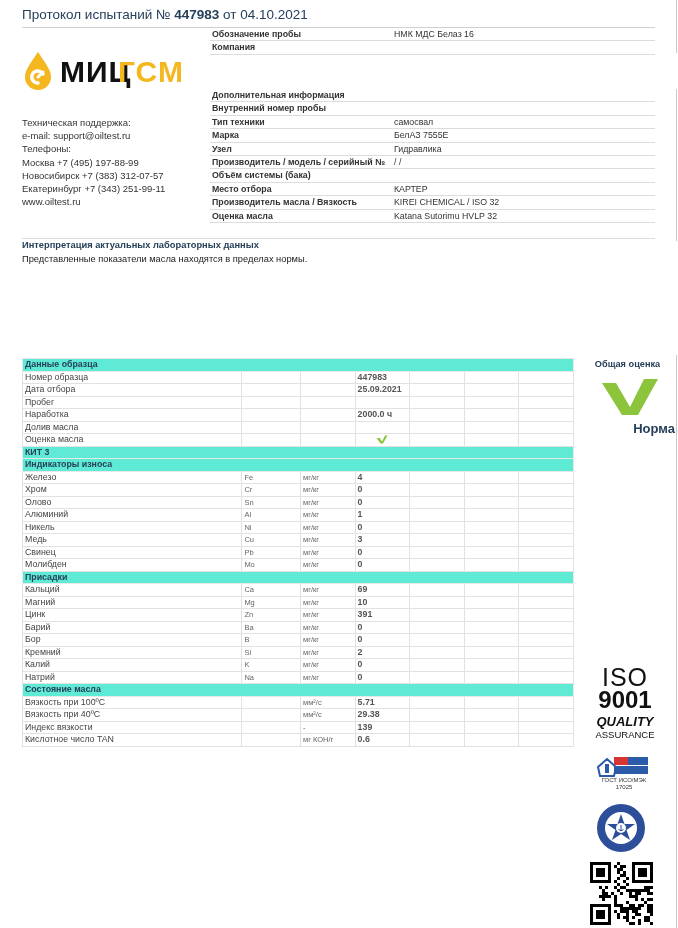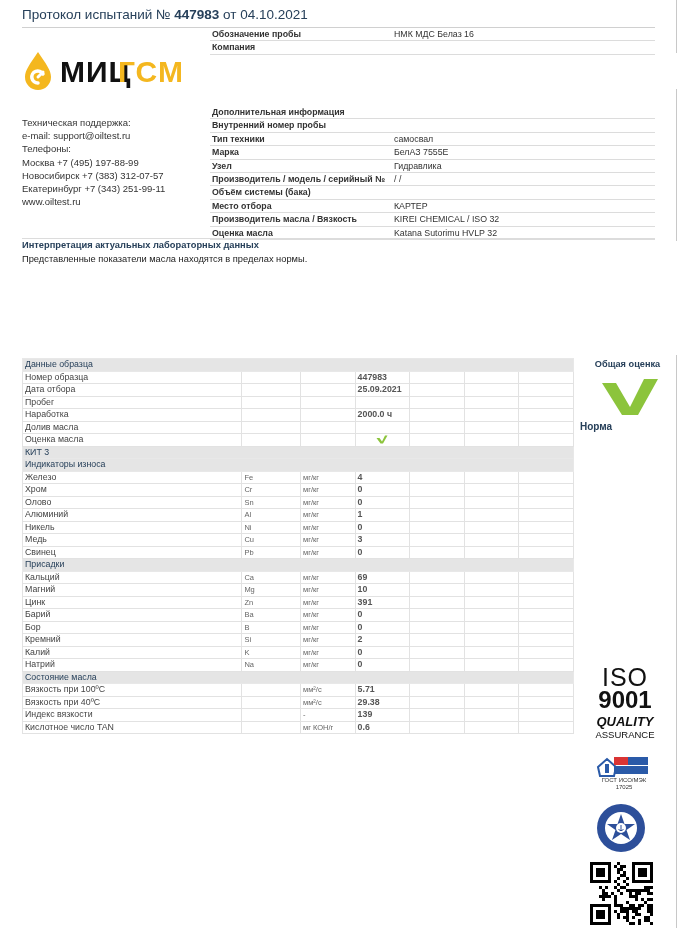--- a/index.html
+++ b/index.html
@@ -30,31 +30,31 @@
   .info-row .val { position:absolute; left:184px; color:#333; white-space:nowrap; }
 
   
   #interp-line { left:22px; top:238px; width:633px; height:1px; background:#dcdcdc; }
   #interp-title { left:22px; top:240px; font-size:9.3px; font-weight:bold; color:#27405a; }
   #interp-text { left:22px; top:254px; font-size:9.3px; color:#222; }
 
   
   #tbl { left:22px; top:358px; width:552px; border-collapse:collapse; font-size:8.8px; }
   #tbl td { height:11.5px; padding:0 2px; border:1px solid #e2e2e2; line-height:11.5px; white-space:nowrap; color:#444; }
-  #tbl tr.sec td { background:#e5e5e5; font-weight:normal; color:#27405a; border-color:#e8e8e8; }
+  #tbl tr.sec td { background:#5eead4; font-weight:bold; color:#27405a; border-color:#e8e8e8; }
   #tbl td.c0 { width:212px; }
   #tbl td.c1 { width:53px; font-size:7.5px; color:#666; }
   #tbl td.c2 { width:49px; font-size:7.5px; color:#666; }
   #tbl td.c3 { width:49px; font-weight:bold; color:#555; }
   #tbl td.cx { width:49px; }
 
   
   #overall-title { left:580px; top:359px; width:95px; text-align:center; font-size:9.2px; font-weight:bold; color:#27405a; }
   #overall-check { left:600px; top:377px; width:60px; height:40px; }
-  #overall-status { left:580px; top:421px; width:95px; text-align:left; font-size:10px; font-weight:bold; color:#27405a; }
+  #overall-status { left:580px; top:421px; width:95px; text-align:right; font-size:13px; font-weight:bold; color:#27405a; }
 
   
   #iso { left:594px; top:666px; width:62px; text-align:center; color:#111; font-family:"Liberation Sans", sans-serif; }
   #iso .l1 { font-size:25px; line-height:22px; letter-spacing:1px; }
   #iso .l2 { font-size:24px; line-height:23px; font-weight:bold; }
   #iso .l3 { font-size:13px; line-height:15px; font-weight:bold; margin-top:3px;font-style:italic; }
   #iso .l4 { font-size:9.5px; line-height:11px; }
 
   #gost { left:594px; top:755px; width:60px; height:35px; }
   #gost-text { left:590px; top:777px; width:68px; text-align:center; font-size:6px; line-height:7px; color:#333; }
@@ -100,21 +100,21 @@
   <div class="info-row">
     <span class="lbl">Обозначение пробы</span>
     <span class="val">НМК МДС Белаз 16</span>
   </div>
   <div class="info-row">
     <span class="lbl">Компания</span>
     <span class="val"></span>
   </div>
 </div>
 
-<div class="info" style="top:106px;">
+<div class="info" style="top:89px;">
   <div class="info-row">
       <span class="lbl">Дополнительная информация</span>
       <span class="val"></span>
     </div>
   <div class="info-row">
       <span class="lbl">Внутренний номер пробы</span>
       <span class="val"></span>
     </div>
   <div class="info-row">
       <span class="lbl">Тип техники</span>
@@ -271,20 +271,29 @@
         <td class="c1">Cu</td>
         <td class="c2">мг/кг</td>
         <td class="c3">3</td>
         <td class="cx"></td>
         <td class="cx"></td>
         <td class="cx"></td>
       </tr>
       <tr>
         <td class="c0">Свинец</td>
         <td class="c1">Pb</td>
+        <td class="c2">мг/кг</td>
+        <td class="c3">0</td>
+        <td class="cx"></td>
+        <td class="cx"></td>
+        <td class="cx"></td>
+      </tr>
+      <tr>
+        <td class="c0">Молибден</td>
+        <td class="c1">Mo</td>
         <td class="c2">мг/кг</td>
         <td class="c3">0</td>
         <td class="cx"></td>
         <td class="cx"></td>
         <td class="cx"></td>
       </tr>
       <tr class="sec">
         <td class="" colspan="7">Присадки</td>
       </tr>
       <tr>

